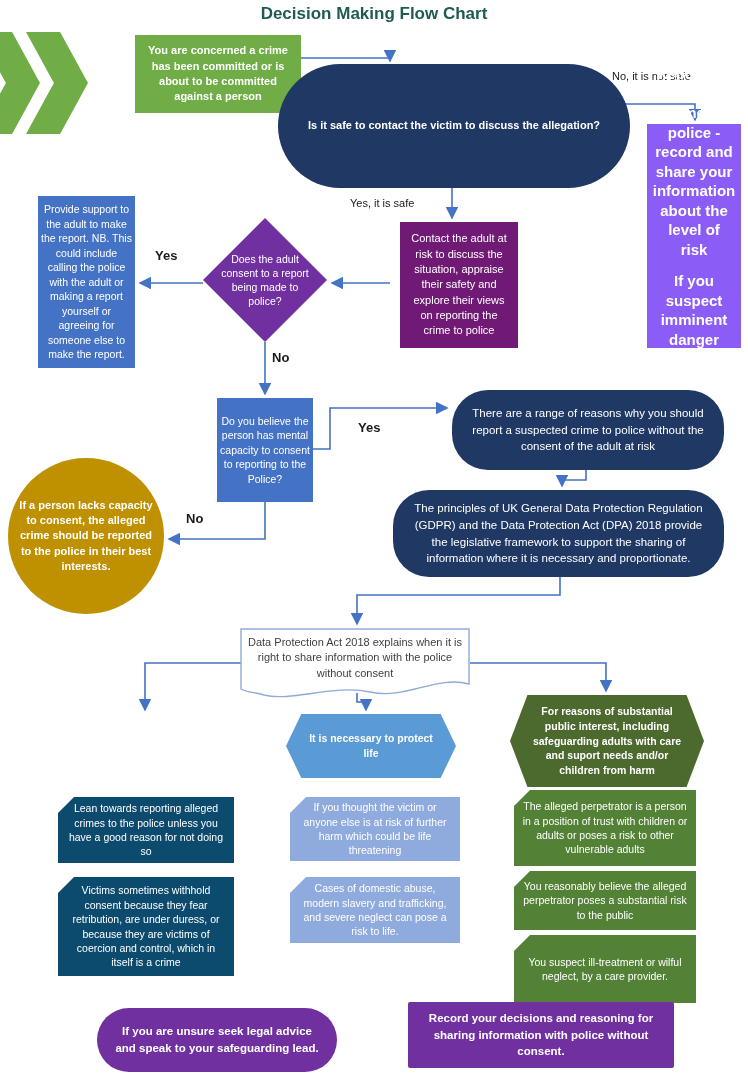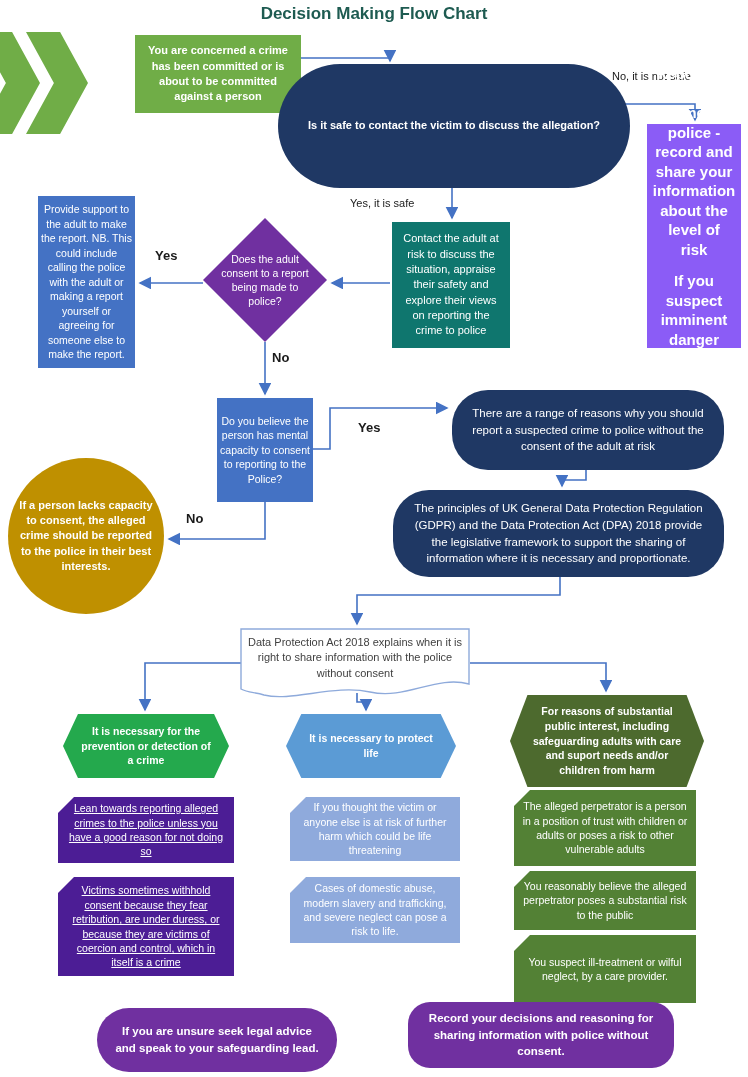--- a/index.html
+++ b/index.html
@@ -31,21 +31,21 @@
   .yn{color:#1a1a1a;font-size:13px;font-weight:600;}
   #lbl-yes1{left:155px;top:248px;width:40px;}
   #lbl-no1{left:272px;top:350px;width:40px;}
   #lbl-yes2{left:358px;top:420px;width:40px;}
   #lbl-no2{left:186px;top:511px;width:40px;}
 
   #report-gold{left:647px;top:124px;width:94px;height:224px;background:#8b5cf6;
     font-size:15px;font-weight:bold;line-height:1.3;padding:6px 16px;
     display:flex;flex-direction:column;align-items:center;justify-content:center;text-align:center;gap:12px;}
 
-  #contact-box{left:392px;top:222px;width:118px;height:126px;background:#0f766e;
+  #contact-box{left:400px;top:222px;width:118px;height:126px;background:#701a75;
     font-size:11px;line-height:1.4;padding:4px 6px;}
 
   #consent-diamond{left:203px;top:218px;width:124px;height:124px;background:#7030A0;
     clip-path:polygon(50% 0,100% 50%,50% 100%,0 50%);font-size:10.5px;line-height:1.35;padding:0 14px;}
 
   #provide-box{left:38px;top:196px;width:97px;height:172px;background:#4472C4;
     font-size:10.5px;line-height:1.38;padding:4px 3px;}
 
   #believe-box{left:217px;top:398px;width:96px;height:104px;background:#4472C4;
     font-size:10.5px;line-height:1.38;padding:4px 3px;}
@@ -63,34 +63,34 @@
     font-size:11px;line-height:1.4;text-align:center;}
 
   .hex{clip-path:polygon(9% 0,91% 0,100% 50%,91% 100%,9% 100%,0 50%);
     font-size:10.5px;font-weight:bold;line-height:1.4;padding:2px 16px;}
   #hex-crime{left:63px;top:714px;width:166px;height:64px;background:#24A94D;}
   #hex-life{left:286px;top:714px;width:170px;height:64px;background:#5B9BD5;}
   #hex-public{left:510px;top:695px;width:194px;height:92px;background:#4D6A2E;font-size:10.5px;padding:2px 18px;}
 
   .card{clip-path:polygon(16px 0,100% 0,100% 100%,0 100%,0 16px);
     font-size:10.5px;line-height:1.38;padding:5px 8px;}
-  .card.green{background:#4c1d95;text-decoration:underline;}
+  .card.green{background:#0c4a6e;}
   .card.blue{background:#8FAADC;}
   .card.dkgreen{background:#538135;}
   #crime-card-1{left:58px;top:797px;width:176px;height:66px;}
   #crime-card-2{left:58px;top:877px;width:176px;height:99px;}
   #life-card-1{left:290px;top:797px;width:170px;height:64px;}
   #life-card-2{left:290px;top:877px;width:170px;height:66px;}
   #public-card-1{left:514px;top:790px;width:182px;height:76px;}
   #public-card-2{left:514px;top:871px;width:182px;height:59px;}
   #public-card-3{left:514px;top:935px;width:182px;height:68px;}
 
   .purple-pill{background:#7030A0;font-size:11.5px;font-weight:bold;line-height:1.45;}
   #legal-pill{left:97px;top:1008px;width:240px;height:64px;border-radius:32px;padding:12px 14px;}
-  #record-pill{left:408px;top:1002px;width:266px;height:66px;border-radius:22px;padding:4px 12px;}
+  #record-pill{left:408px;top:1002px;width:266px;height:66px;border-radius:2px;padding:4px 12px;}
 
   #connectors{position:absolute;left:0;top:0;width:748px;height:1077px;pointer-events:none;}
   #connectors polyline{fill:none;stroke:#4472C4;stroke-width:1.6;}
 </style>
 </head>
 <body>
 
 <div id="canvas">
 
   <div id="title" class="abs">Decision Making Flow Chart</div>
@@ -152,21 +152,20 @@
 
   <div id="capacity-circle" class="abs ctr white">If a person lacks capacity to consent, the alleged crime should be reported to the police in their best interests.</div>
 
   <div id="dpa-banner" class="abs">
     <svg width="230" height="76" viewBox="0 0 230 76">
       <path d="M1,1 L229,1 L229,56 C196,47 166,72 130,64 C94,56 52,74 24,67 C15,64 8,65 1,61 Z" fill="#ffffff" stroke="#8EAADB" stroke-width="1.4"></path>
     </svg>
     <div class="txt">Data Protection Act 2018 explains when it is right to share information with the police without consent</div>
   </div>
 
-  <div id="hex-crime" class="abs ctr white hex">It is necessary for the prevention or detection of a crime</div>
   <div id="hex-life" class="abs ctr white hex">It is necessary to protect life</div>
   <div id="hex-public" class="abs ctr white hex">For reasons of substantial public interest, including safeguarding adults with care and suport needs and/or children from harm</div>
 
   <div id="crime-card-1" class="abs ctr white card green">Lean towards reporting alleged crimes to the police unless you have a good reason for not doing so</div>
   <div id="crime-card-2" class="abs ctr white card green">Victims sometimes withhold consent because they fear retribution, are under duress, or because they are victims of coercion and control, which in itself is a crime</div>
 
   <div id="life-card-1" class="abs ctr white card blue">If you thought the victim or anyone else is at risk of further harm which could be life threatening</div>
   <div id="life-card-2" class="abs ctr white card blue">Cases of domestic abuse, modern slavery and trafficking, and severe neglect can pose a risk to life.</div>
 
   <div id="public-card-1" class="abs ctr white card dkgreen">The alleged perpetrator is a person in a position of trust with children or adults or poses a risk to other vulnerable adults</div>

